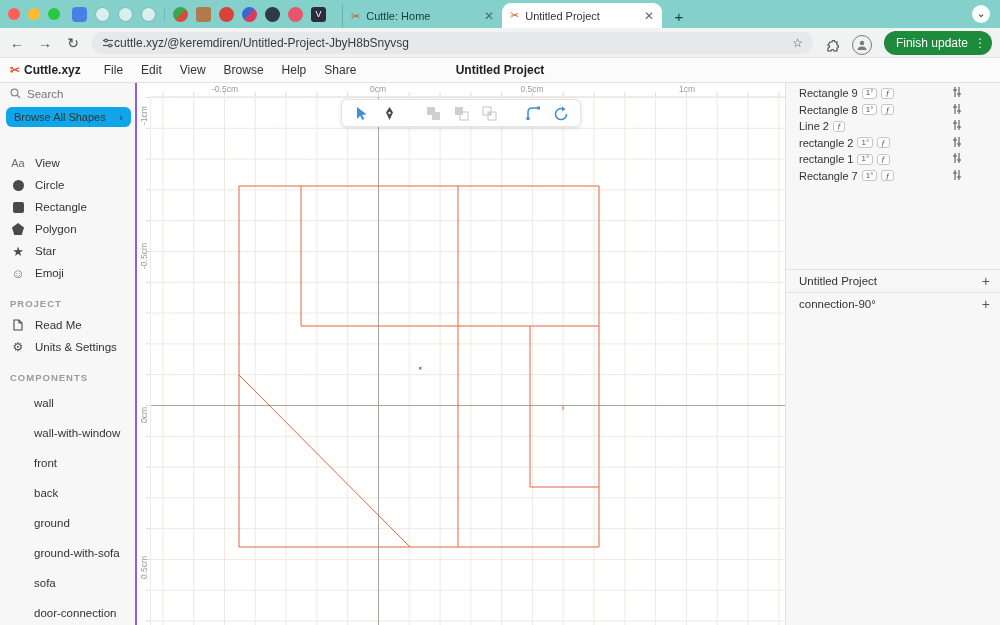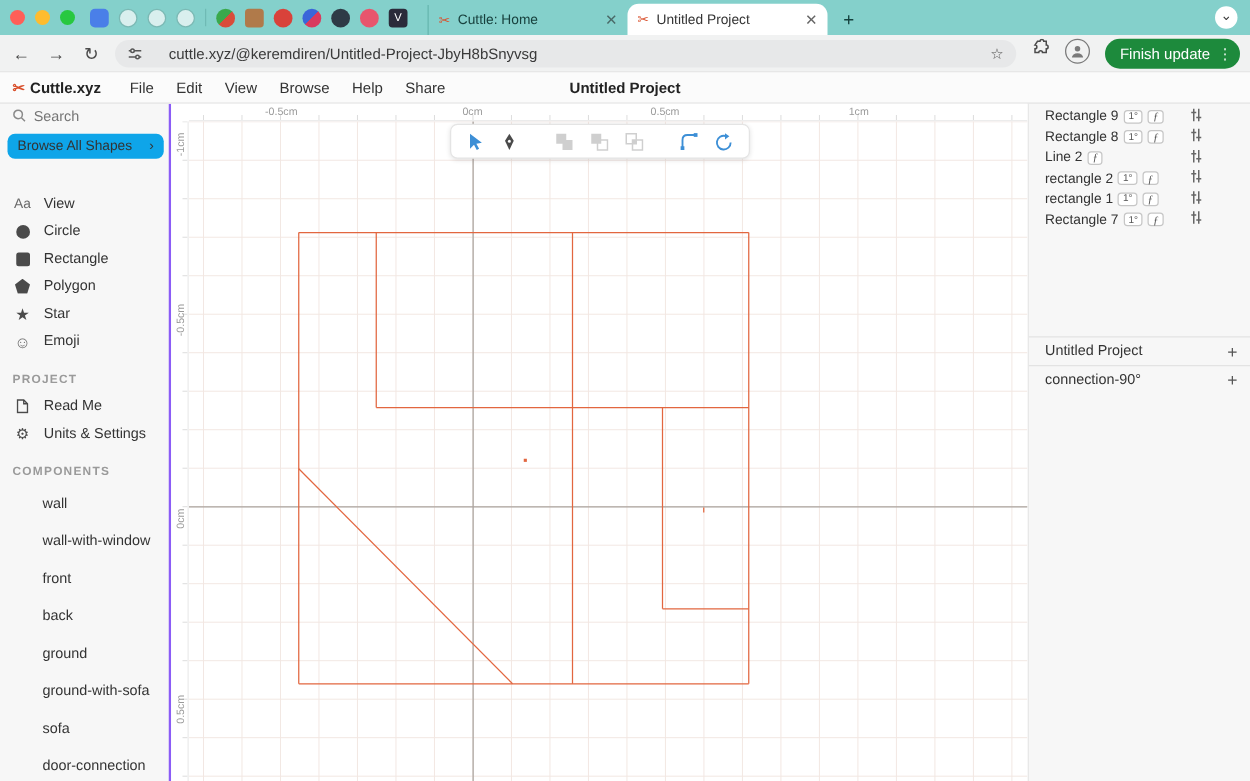--- a/index.html
+++ b/index.html
@@ -29,24 +29,24 @@
   .tab .fav{color:#d94f2b;font-size:11px;flex:none}
   .tab .t-title{flex:1;white-space:nowrap;overflow:hidden;text-overflow:ellipsis}
   .tab .close{flex:none;color:#4a6a68;font-size:12px;cursor:pointer}
   .tab.active .close{color:#666}
   .new-tab{width:22px;height:22px;text-align:center;line-height:22px;font-size:15px;color:#14403d;margin-left:6px}
   .strip-chevron{position:absolute;right:10px;top:5px;width:18px;height:18px;border-radius:50%;background:#fff;text-align:center;line-height:16px;font-size:11px;color:#333}
 
   
   .btoolbar{height:30px;background:#f1f2f2;display:flex;align-items:center;padding:0 8px;gap:10px;border-bottom:1px solid #e3e3e3}
   .nav-ic{font-size:14px;color:#4c4c4c;width:18px;text-align:center}
-  .omnibox{flex:1;height:22px;background:#e7e8e9;border-radius:11px;display:flex;align-items:center;padding:0 10px;gap:21px;max-width:748px}
+  .omnibox{flex:1;height:22px;background:#e7e8e9;border-radius:11px;display:flex;align-items:center;padding:0 10px;gap:0;max-width:748px}
   .omnibox .url{flex:1;font-size:12px;color:#3a3a3a;white-space:nowrap;overflow:hidden}
   .omni-ic{color:#555;font-size:12px;flex:none;display:flex;align-items:center}
-  .right-ics{display:flex;align-items:flex-start;gap:12px;margin-left:2px}
+  .right-ics{display:flex;align-items:flex-end;gap:12px;margin-left:2px}
   .avatar{width:20px;height:20px;border-radius:50%;border:1.5px solid #7a7a7a;display:flex;align-items:center;justify-content:center}
   .update-btn{background:#1d8a3c;color:#fff;border:none;border-radius:13px;height:24px;padding:0 6px 0 12px;font-size:12px;display:flex;align-items:center;gap:6px;font-family:"Liberation Sans",sans-serif;cursor:pointer}
   .update-btn .kebab{font-size:12px;opacity:.9}
 
   
   .menubar{height:25px;background:#fbfbfb;border-bottom:1px solid #e2e2e2;display:flex;align-items:center;padding:0 10px;position:relative}
   .brand{display:flex;align-items:center;gap:4px;font-weight:bold;font-size:12px;margin-right:14px}
   .brand .logo{color:#d94f2b;font-size:12px}
   .menu-item{font-size:12px;color:#333;padding:0 9px;cursor:pointer}
   .doc-title{position:absolute;left:50%;transform:translateX(-50%);font-size:12px;font-weight:bold;color:#222}
@@ -76,21 +76,21 @@
   .rlbl-v{position:absolute;font-size:8.5px;color:#9a9a9a;left:2px;transform:rotate(-90deg);transform-origin:left top;white-space:nowrap}
   .viewport{position:absolute;left:14px;top:14px;right:0;bottom:0;background-image:linear-gradient(to right,#f2e7e2 1px,transparent 1px),linear-gradient(to bottom,#f2e7e2 1px,transparent 1px);background-size:30.8px 30.8px;background-position:11.4px 0}
   .axis-v{position:absolute;left:227px;top:0;bottom:0;width:1px;background:#aaa49f}
   .axis-h{position:absolute;top:308px;left:0;right:0;height:1px;background:#aaa49f}
   .draw-svg{position:absolute;left:0;top:0}
   .float-toolbar{position:absolute;left:50%;transform:translateX(-50%);top:16px;background:#fff;border:1px solid #e4e4e4;border-radius:6px;box-shadow:0 1px 4px rgba(0,0,0,.12);display:flex;align-items:center;gap:10px;padding:4px 10px;z-index:10}
   .tool{width:18px;height:18px;display:flex;align-items:center;justify-content:center;cursor:pointer}
   .tool-gap{width:6px}
 
   
-  .rpanel{width:178px;background:#f7f7f7;border-left:1px solid #e3e3e3;flex:none;font-size:11px;display:flex;flex-direction:column;padding-top:2px}
+  .rpanel{width:215px;background:#f7f7f7;border-left:1px solid #e3e3e3;flex:none;font-size:11px;display:flex;flex-direction:column;padding-top:2px}
   .layer-row{display:flex;align-items:center;height:16.5px;padding:0 38px 0 13px;gap:4px;cursor:pointer}
   .layer-name{color:#333;white-space:nowrap}
   .badge{border:1px solid #c6c6c6;background:#fff;border-radius:3px;font-size:8px;color:#555;padding:0 3px;line-height:10px;height:11px;display:inline-flex;align-items:center;cursor:pointer}
   .badge.fx{font-style:italic;font-family:"Liberation Serif",serif;font-size:9px}
   .row-spacer{flex:1}
   .sections{margin-top:85px}
   .section-row{display:flex;align-items:center;justify-content:space-between;height:23px;padding:0 10px 0 13px;border-top:1px solid #e3e3e3;color:#333;font-size:11.5px;cursor:pointer}
   .plus{color:#555;font-size:14px;cursor:pointer}
 </style>
 </head>

